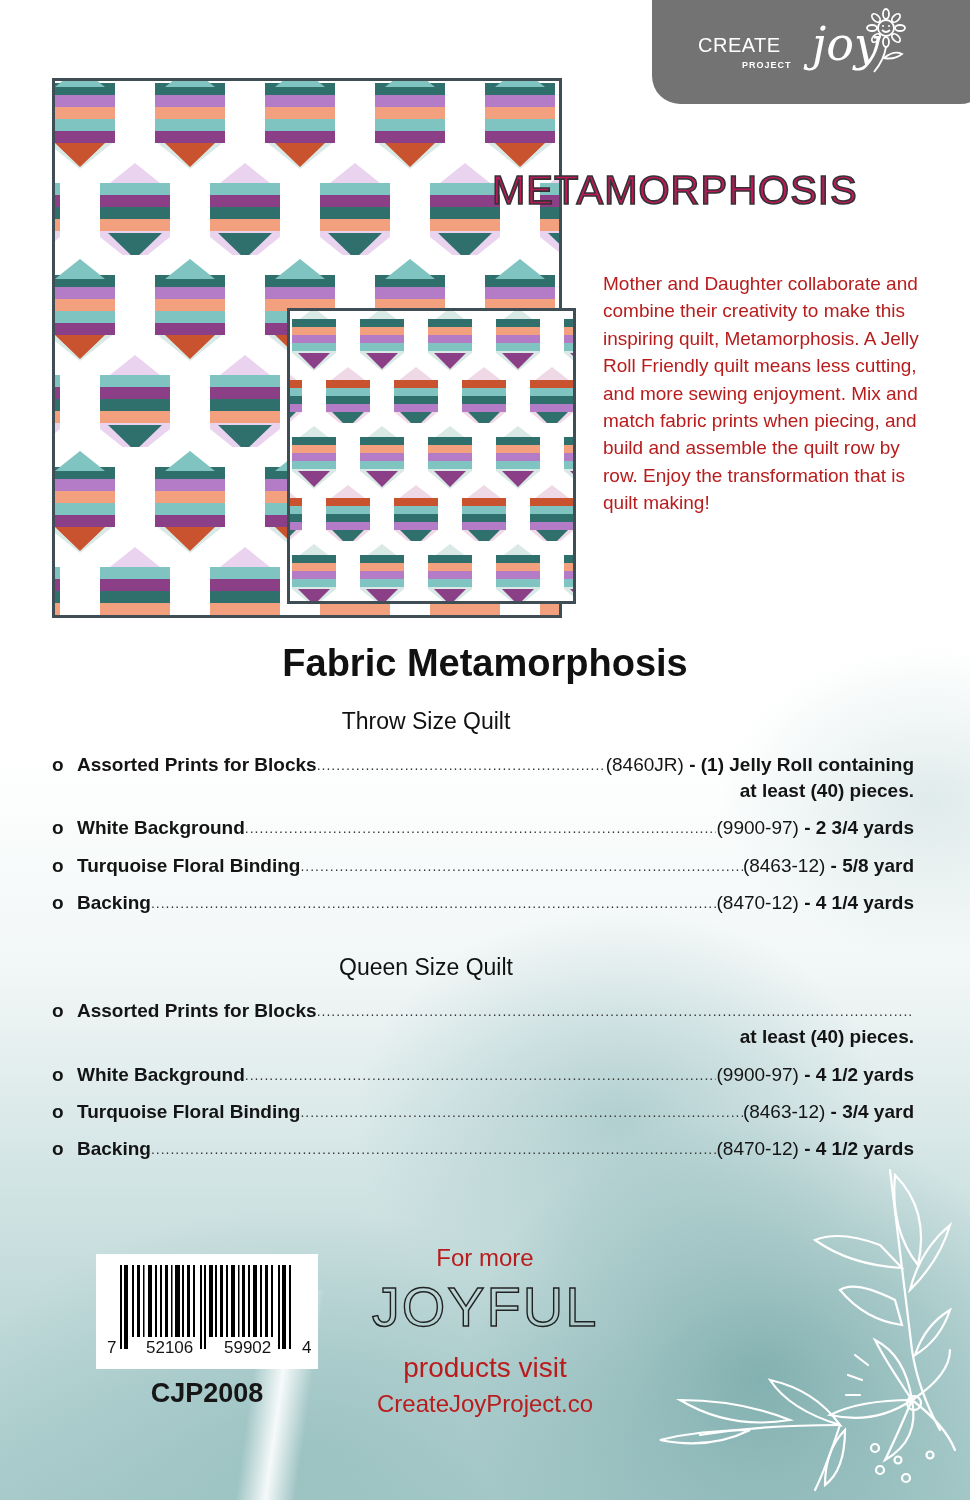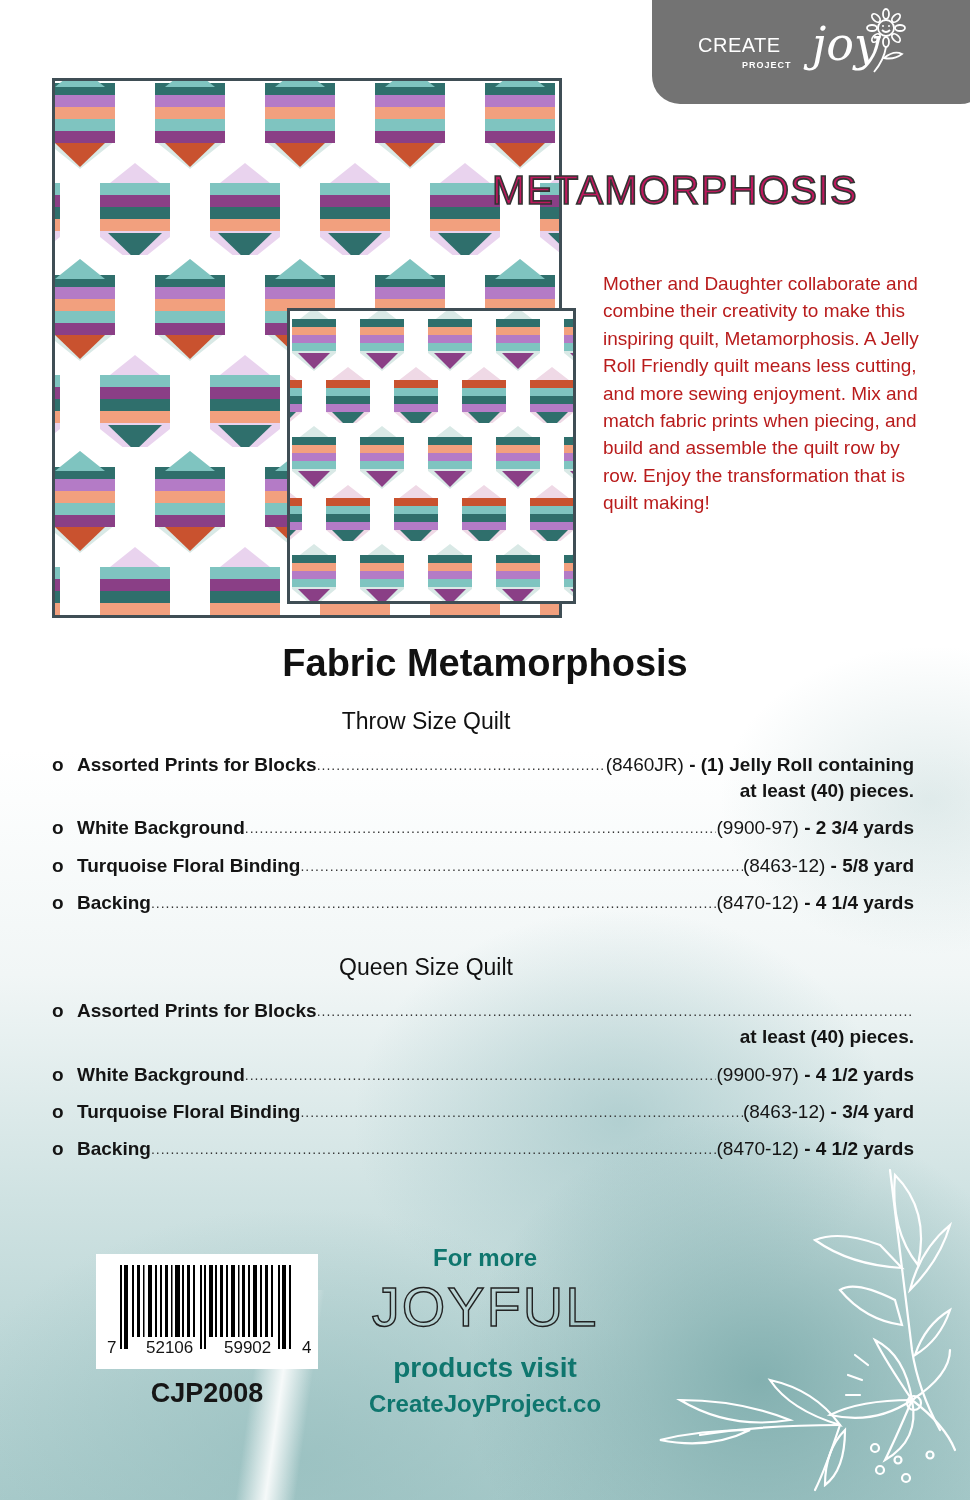--- a/index.html
+++ b/index.html
@@ -51,21 +51,21 @@
 
   .barcode-box{left:96px;top:1254px;width:222px;height:115px;background:#fff;}
   .bars{position:absolute;left:22px;top:11px;width:180px;height:84px;}
   .bc-digits{position:absolute;left:6px;top:84px;width:210px;height:24px;font-size:17px;font-family:"Liberation Sans",sans-serif;}
   .bc-d0{position:absolute;left:5px;}
   .bc-d1{position:absolute;left:44px;}
   .bc-d2{position:absolute;left:122px;}
   .bc-d3{position:absolute;left:200px;}
   .sku{left:96px;top:1378px;width:222px;text-align:center;font-size:27px;font-weight:bold;color:#161616;}
 
-  .cta{left:340px;width:290px;text-align:center;font-weight:bold;color:#0f766e;}
+  .cta{left:340px;width:290px;text-align:center;font-weight:normal;color:#b91c1c;}
   .cta-1{top:1244px;font-size:24px;}
   .cta-joy{top:1274px;font-size:56px;color:transparent;-webkit-text-stroke:1.4px #222;letter-spacing:2px;font-weight:normal;}
   .cta-2{top:1352px;font-size:28px;}
   .cta-url{top:1390px;font-size:24px;}
 
   .floral{left:640px;top:1150px;}
 </style>
 </head>
 <body>
 

